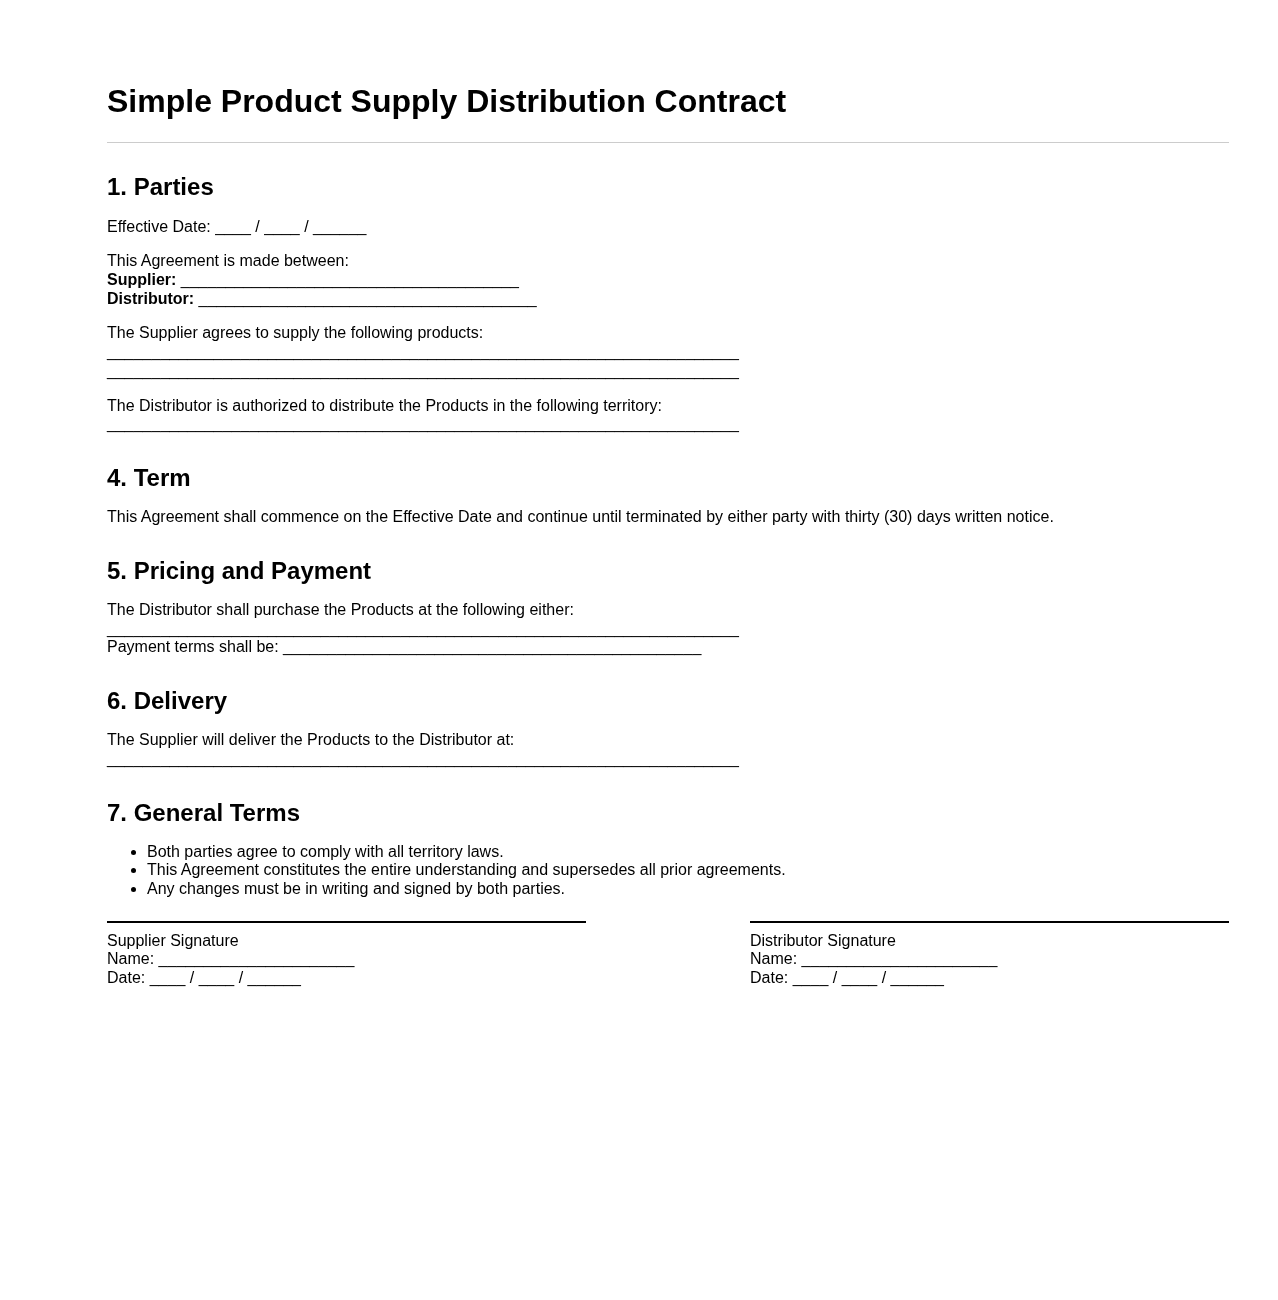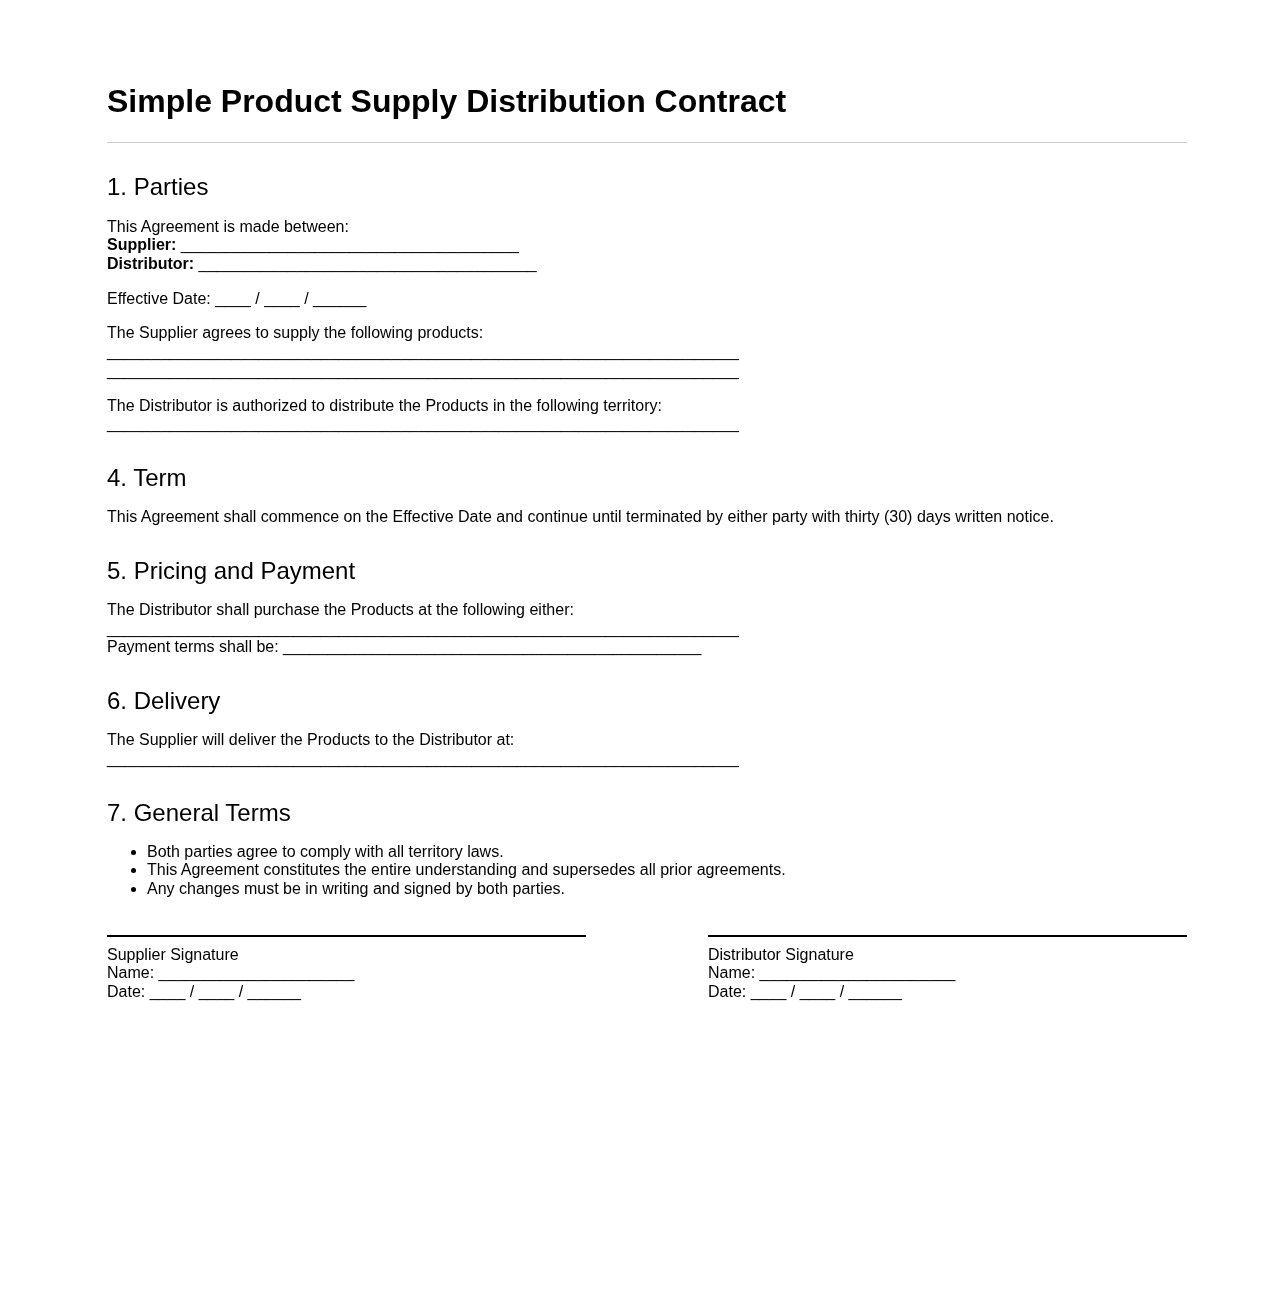--- a/index.html
+++ b/index.html
@@ -1,20 +1,20 @@
 <!DOCTYPE html>
 <html><head>
 <meta charset="utf-8">
 <style>
   html, body { margin: 0; padding: 0; background: #ffffff; }
   .page {
     width: 1278px;
     height: 1300px;
     box-sizing: border-box;
-    padding: 62px 91px 40px 107px;
+    padding: 62px 49px 40px 107px;
     background: #ffffff;
     font-family: "Liberation Sans", sans-serif;
     font-size: 16px;
     line-height: 1.17;
     color: #000000;
     overflow: hidden;
   }
   h1.doc-title {
     font-size: 32px;
     line-height: 1.17;
@@ -23,53 +23,53 @@
   }
   hr.title-divider {
     border: none;
     border-top: 1px solid #cccccc;
     margin: 22px 0;
     height: 0;
   }
   h2.sec-heading {
     font-size: 24px;
     line-height: 1.17;
-    font-weight: normal;
+    font-weight: bold;
     margin: 30px 0 16px 0;
   }
   p { margin: 16px 0; }
   ul.terms-list { margin: 16px 0; padding-left: 40px; }
   ul.terms-list li { margin: 0; }
   .blank { white-space: nowrap; }
   .signatures {
     display: flex;
     justify-content: space-between;
-    margin-top: 36px;
+    margin-top: 22px;
   }
   .sig-col {
     width: 479px;
     border-top: 2px solid #000000;
     padding-top: 9px;
   }
 </style>
 </head>
 <body>
 
 <div class="page">
 
   <h1 class="doc-title">Simple Product Supply Distribution Contract</h1>
 
   <hr class="title-divider">
 
   <section>
     <h2 class="sec-heading">1. Parties</h2>
+    <p><span>Effective Date:</span> <span class="blank">____ / ____ / ______</span></p>
     <p><span>This Agreement is made between:</span><br>
       <strong>Supplier:</strong> <span class="blank">______________________________________</span><br>
       <strong>Distributor:</strong> <span class="blank">______________________________________</span></p>
-    <p><span>Effective Date:</span> <span class="blank">____ / ____ / ______</span></p>
   </section>
 
   <section>
     <p><span>The Supplier agrees to supply the following products:</span><br>
       <span class="blank">_______________________________________________________________________</span><br>
       <span class="blank">_______________________________________________________________________</span></p>
   </section>
 
   <section>
     <p><span>The Distributor is authorized to distribute the Products in the following territory:</span><br>

